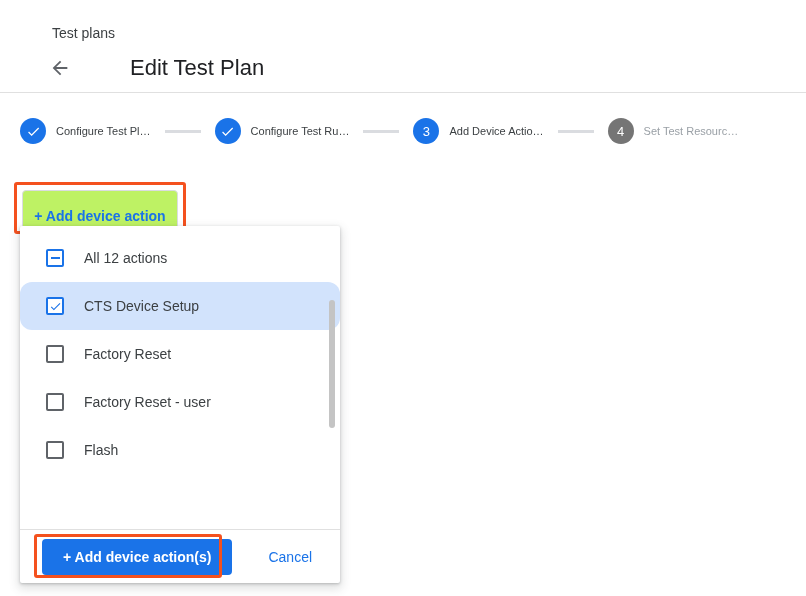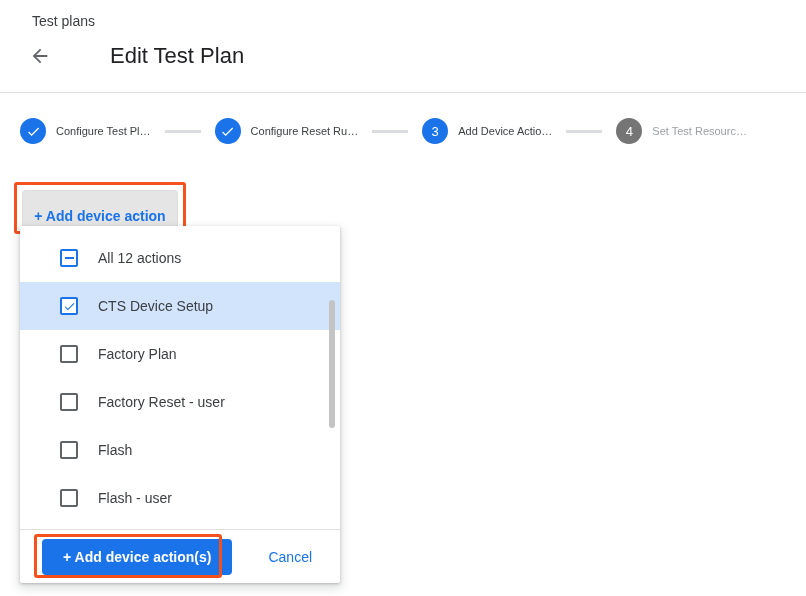--- a/index.html
+++ b/index.html
@@ -11,24 +11,25 @@
     height: 596px;
     background: #ffffff;
     font-family: "Liberation Sans", sans-serif;
     color: #3c4043;
     overflow: hidden;
     position: relative;
   }
 
   
   .page-header {
-    padding: 12px 24px 0 24px;
+    padding: 24px 24px 0 24px;
     position: relative;
     height: 76px;
     box-sizing: border-box;
+    margin-left: 20px;
   }
   .breadcrumb {
     font-size: 14px;
     color: #3c4043;
     line-height: 18px;
     margin-left: 8px;
   }
   .title-row {
     display: flex;
     align-items: center;
@@ -126,21 +127,21 @@
   }
 
   .add-device-action-btn {
     position: absolute;
     left: 22px;
     top: 190px;
     width: 156px;
     height: 52px;
     border: 1px solid #dadce0;
     border-radius: 4px;
-    background: #e5e5e5;
+    background: #bef264;
     color: #1a73e8;
     font-size: 14px;
     font-family: "Liberation Sans", sans-serif;
     font-weight: bold;
     cursor: pointer;
     display: flex;
     align-items: center;
     justify-content: center;
     padding: 0;
   }
@@ -162,26 +163,26 @@
   .dropdown-list {
     flex: 1 1 auto;
     position: relative;
     overflow: hidden;
     padding-top: 8px;
   }
   .option-row {
     height: 48px;
     display: flex;
     align-items: center;
-    padding-left: 40px;
+    padding-left: 26px;
     box-sizing: border-box;
     cursor: pointer;
     text-align: right;
   }
-  .option-row.selected { background: #d2e3fc; }
+  .option-row.selected { background: #d2e3fc; border-radius: 12px; }
   .option-label {
     font-size: 14px;
     color: #3c4043;
     margin-left: 20px;
   }
 
   .cbox {
     width: 18px;
     height: 18px;
     box-sizing: border-box;
@@ -289,21 +290,21 @@
     <span class="step-label">Configure Test Pl…</span>
   </div>
   <div class="step-line"></div>
 
   <div class="step">
     <span class="step-circle done">
       <svg width="15" height="15" viewBox="0 0 24 24" aria-hidden="true">
         <path d="M9 16.2L4.8 12l-1.4 1.4L9 19 21 7l-1.4-1.4z" fill="#ffffff"></path>
       </svg>
     </span>
-    <span class="step-label">Configure Reset Ru…</span>
+    <span class="step-label">Configure Test Ru…</span>
   </div>
   <div class="step-line"></div>
 
   <div class="step">
     <span class="step-circle active">3</span>
     <span class="step-label">Add Device Actio…</span>
   </div>
   <div class="step-line"></div>
 
   <div class="step">
@@ -329,37 +330,33 @@
       <span class="cbox checked">
         <svg width="13" height="13" viewBox="0 0 24 24" aria-hidden="true">
           <path d="M9 16.2L4.8 12l-1.4 1.4L9 19 21 7l-1.4-1.4z" fill="#1a73e8"></path>
         </svg>
       </span>
       <span class="option-label">CTS Device Setup</span>
     </div>
 
     <div class="option-row">
       <span class="cbox unchecked"></span>
-      <span class="option-label">Factory Plan</span>
+      <span class="option-label">Factory Reset</span>
     </div>
 
     <div class="option-row">
       <span class="cbox unchecked"></span>
       <span class="option-label">Factory Reset - user</span>
     </div>
 
     <div class="option-row">
       <span class="cbox unchecked"></span>
       <span class="option-label">Flash</span>
     </div>
 
-    <div class="option-row">
-      <span class="cbox unchecked"></span>
-      <span class="option-label">Flash - user</span>
-    </div>
 
     <div class="scroll-track">
       <div class="scroll-thumb"></div>
     </div>
   </div>
 
   <div class="dropdown-footer">
     <button class="submit-btn">+ Add device action(s)</button>
     <button class="cancel-btn">Cancel</button>
   </div>

